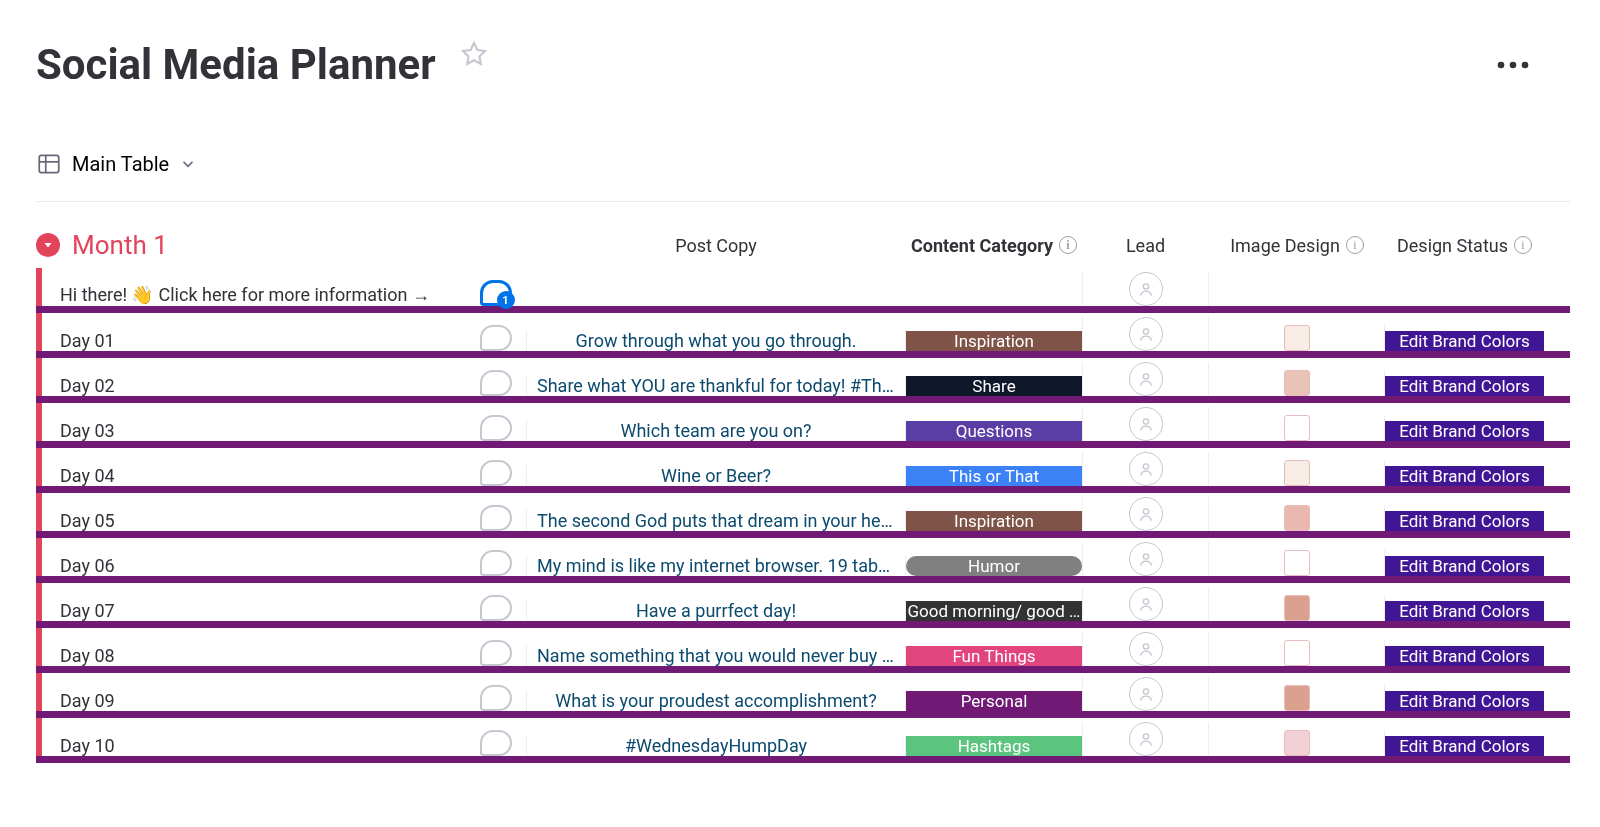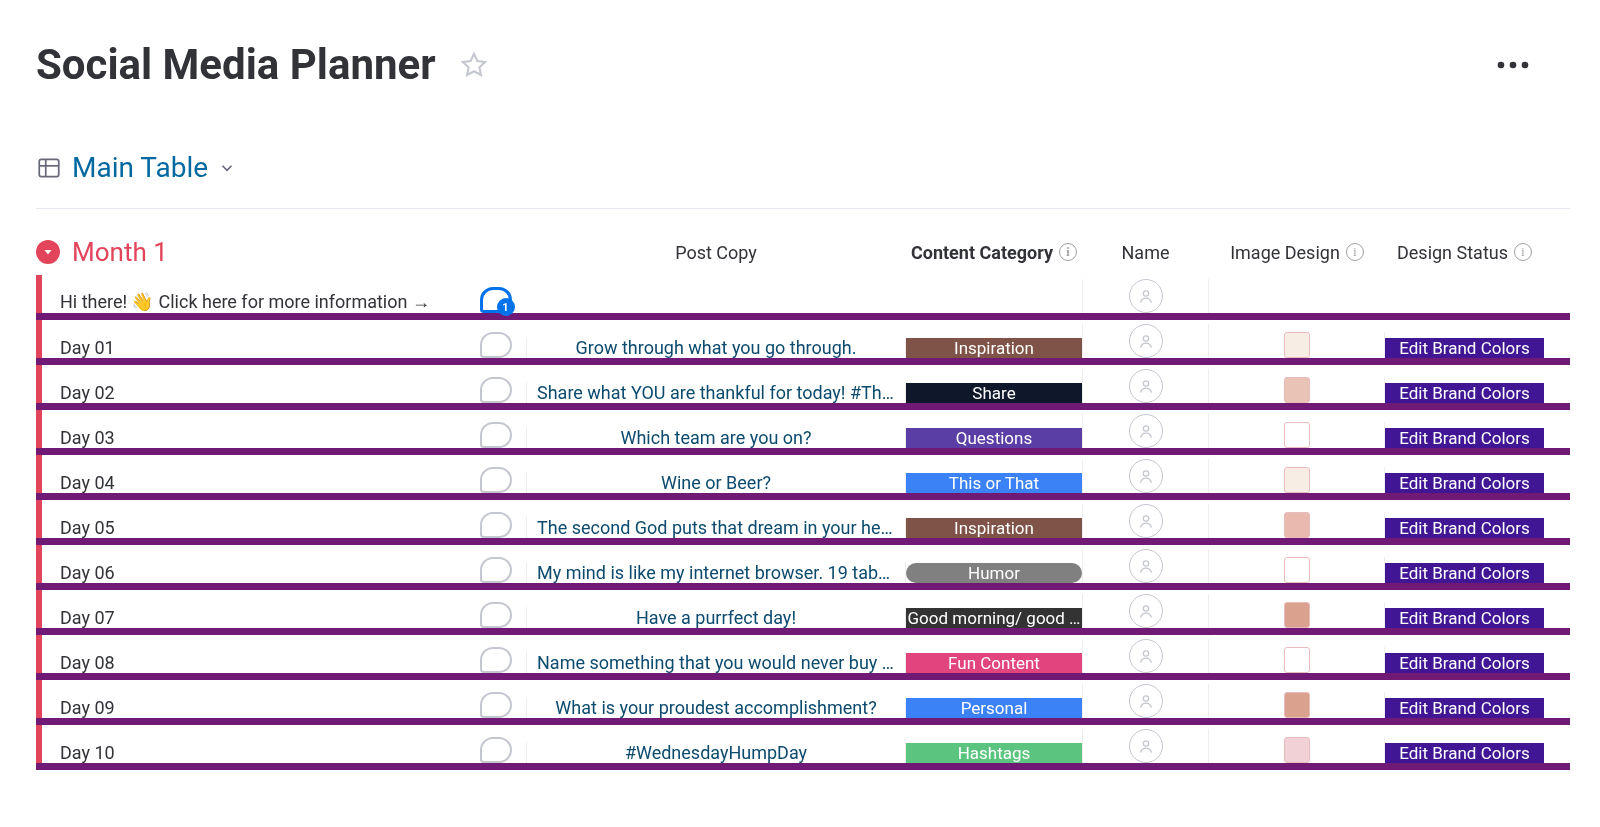--- a/index.html
+++ b/index.html
@@ -15,42 +15,42 @@
   .page {
     padding: 40px 30px 0 36px;
   }
   .header-row {
     display: flex;
     align-items: center;
     justify-content: space-between;
   }
   .title-wrap {
     display: flex;
-    align-items: center;
+    align-items: flex-start;
     gap: 24px;
   }
   .page-title {
     font-size: 42px;
     font-weight: 700;
     color: #323338;
   }
   .star-icon svg, .dots-icon svg { display:block; }
   .star-icon { cursor:pointer; }
   .dots-icon { cursor:pointer; margin-right: 40px; }
 
   .view-bar {
     display:flex;
     align-items:center;
     gap: 10px;
     margin-top: 62px;
     padding-bottom: 24px;
     border-bottom: 1px solid #e6e9ef;
   }
   .view-bar .table-icon svg { display:block; }
-  .view-name { font-size: 28px; color:#0369a1; }
+  .view-name { font-size: 20px; color:#000000; }
   .chev-icon svg { display:block; }
 
   .group-header {
     display:flex;
     align-items:stretch;
     margin-top: 28px;
   }
   .group-toggle {
     display:flex; align-items:center; gap:12px;
     width: 490px;
@@ -159,21 +159,21 @@
     color:#fff; font-size:17px;
   }
 
   .cat-inspiration { background:#7f5347; }
   .cat-share       { background:#0f172a; }
   .cat-questions   { background:#5b3ea5; }
   .cat-thisorthat  { background:#3b82f6; }
   .cat-humor       { background:#808080;border-radius:15px; }
   .cat-morning     { background:#333333; }
   .cat-fun         { background:#e2447e; }
-  .cat-personal    { background:#3b82f6; }
+  .cat-personal    { background:#701a75; }
   .cat-hashtags    { background:#5bc47e; }
   .cat-blank       { background:#c4c4c4; }
   .status-purple   { background:#401694; }
   .status-blank    { background:#c4c4c4; }
 
 </style>
 </head>
 <body>
 
 <div class="page">
@@ -222,21 +222,21 @@
       <span class="group-title">Month 1</span>
     </div>
     <div class="col-head col-postcopy">
       <span>Post Copy</span>
     </div>
     <div class="col-head col-category">
       <span>Content Category</span>
       <span class="info-circle">i</span>
     </div>
     <div class="col-head col-lead">
-      <span>Name</span>
+      <span>Lead</span>
     </div>
     <div class="col-head col-image">
       <span>Image Design</span>
       <span class="info-circle">i</span>
     </div>
     <div class="col-head col-status">
       <span>Design Status</span>
       <span class="info-circle">i</span>
     </div>
   </div>
@@ -428,21 +428,21 @@
       </div>
       <div class="row">
         <div class="row-accent"></div>
         <div class="row-namecell">Day 08</div>
         <div class="row-chatcell">
           <div class="chat-bubble"></div>
         </div>
         <div class="row-postcopy">
           <span>Name something that you would never buy used</span>
         </div>
-        <div class="row-category cat-fun">Fun Content</div>
+        <div class="row-category cat-fun">Fun Things</div>
         <div class="row-lead">
           <div class="lead-avatar">
             <svg width="20" height="20" viewBox="0 0 24 24" fill="none" stroke="#c5c7d0" stroke-width="1.6">
               <circle cx="12" cy="9" r="3.2"></circle>
               <path d="M5.5 20c1-4 4-5.5 6.5-5.5s5.5 1.5 6.5 5.5"></path>
             </svg>
           </div>
         </div>
         <div class="row-image">
           <div class="thumb" style="background: rgb(255, 255, 255);"></div>

